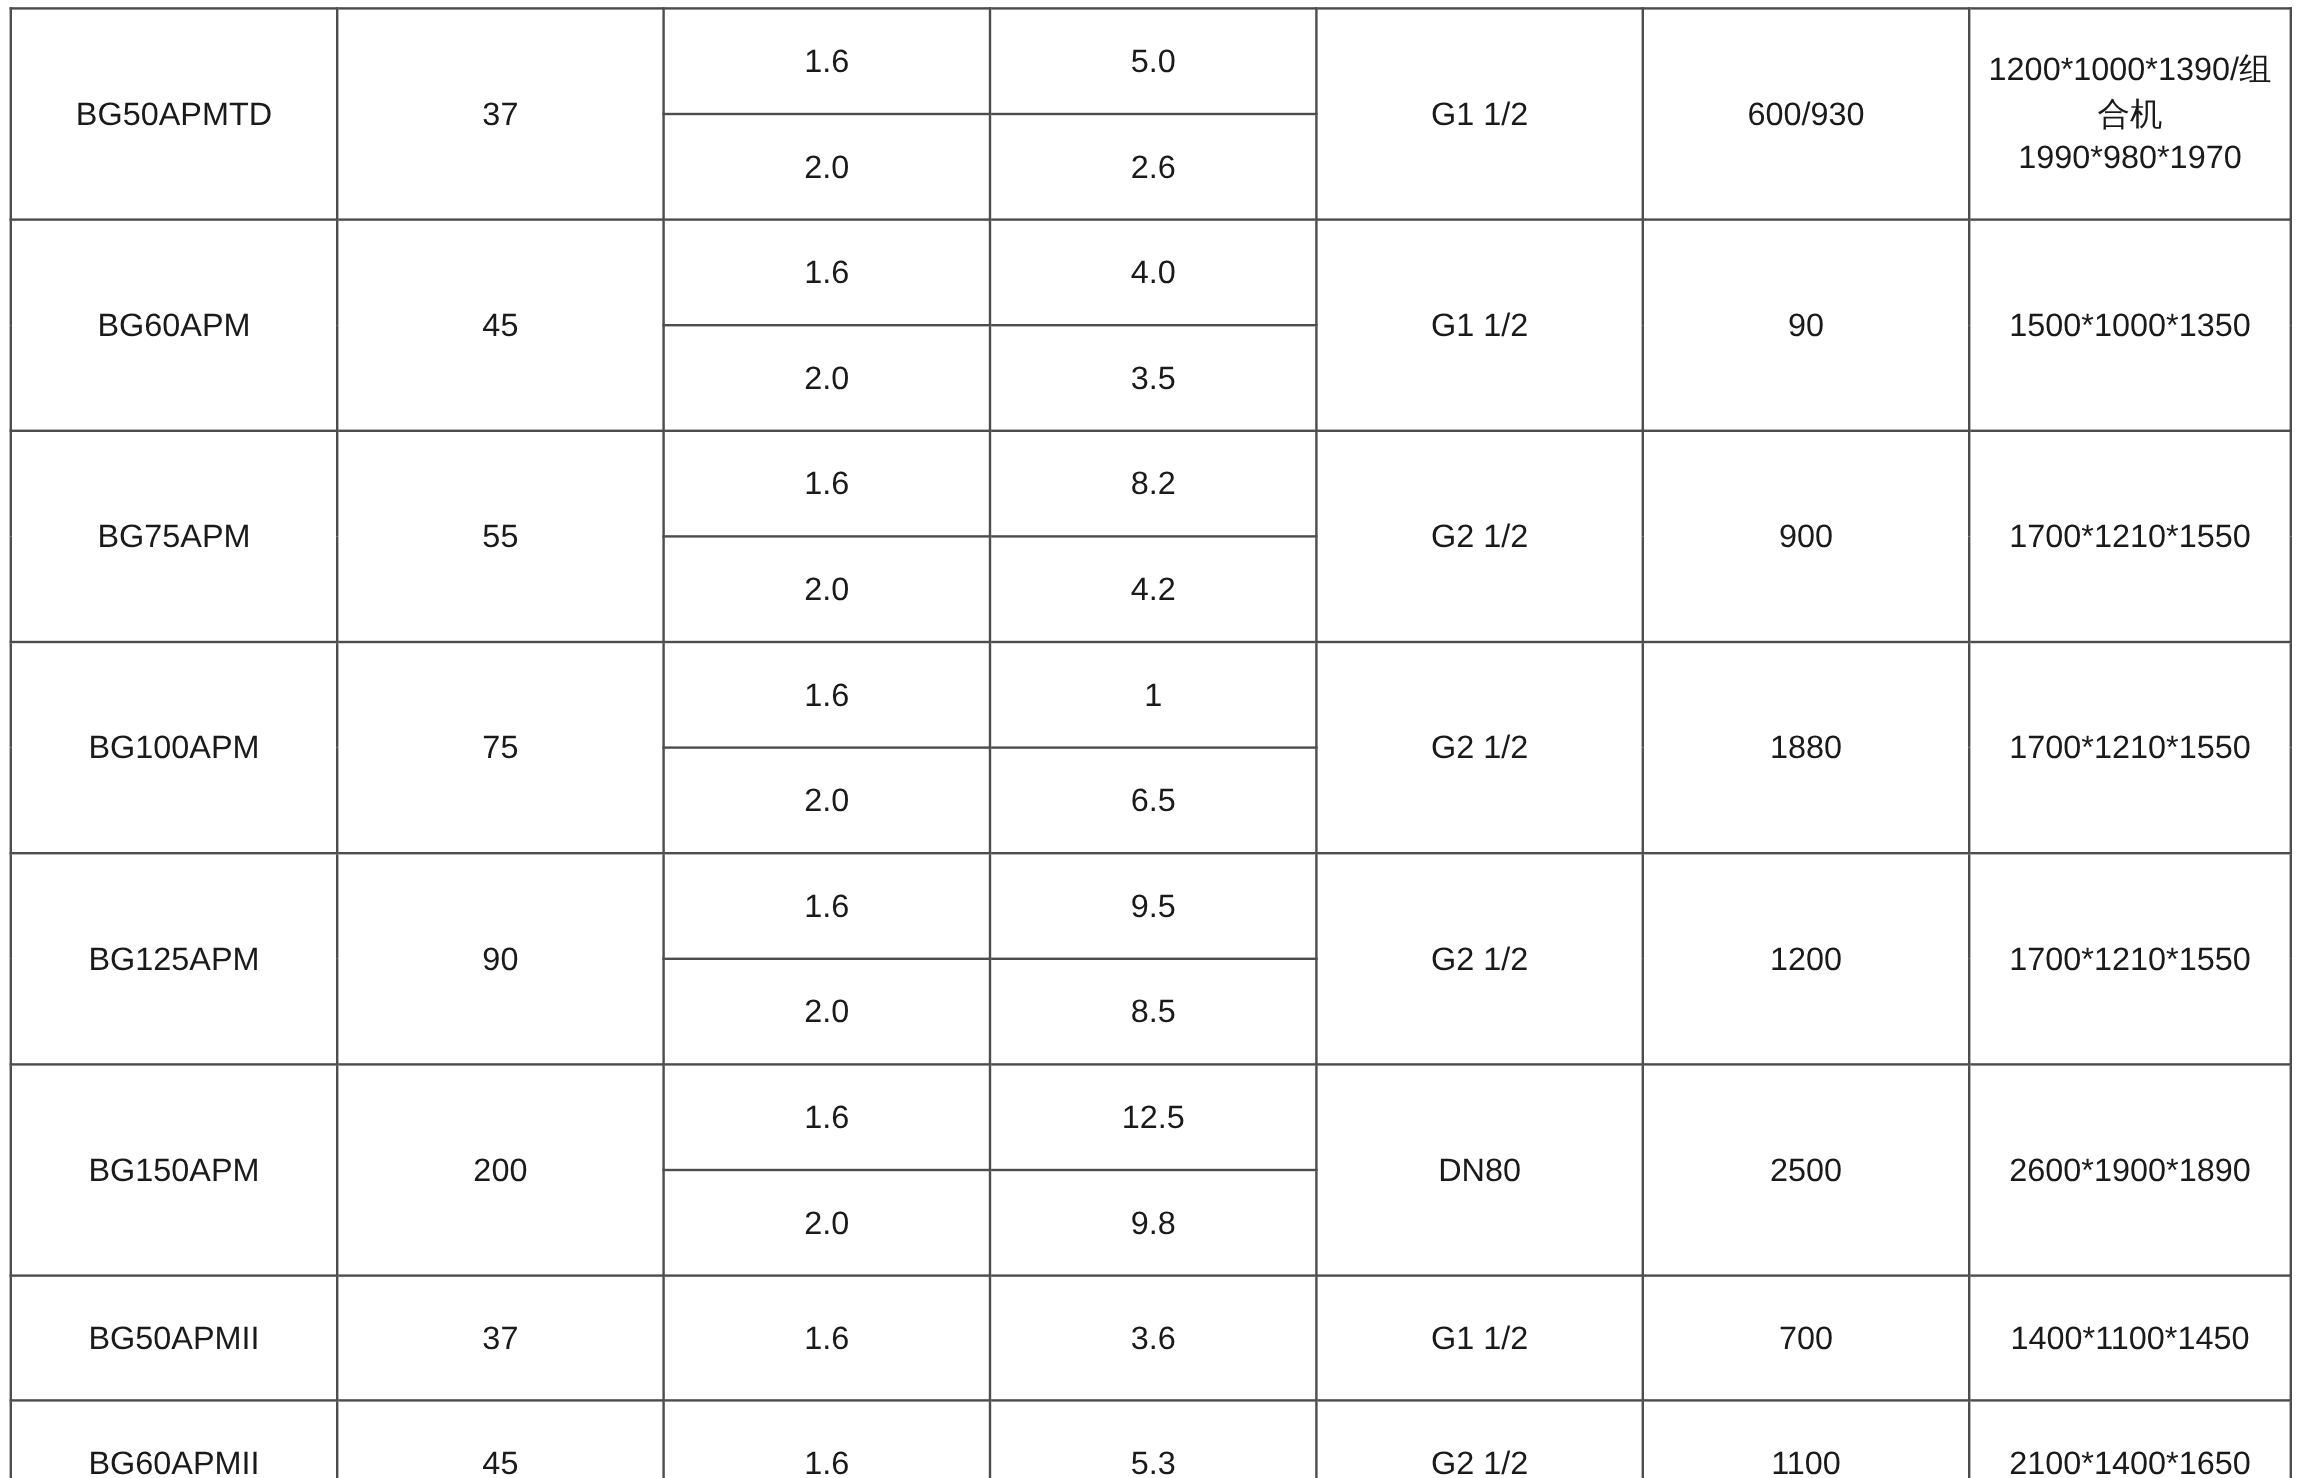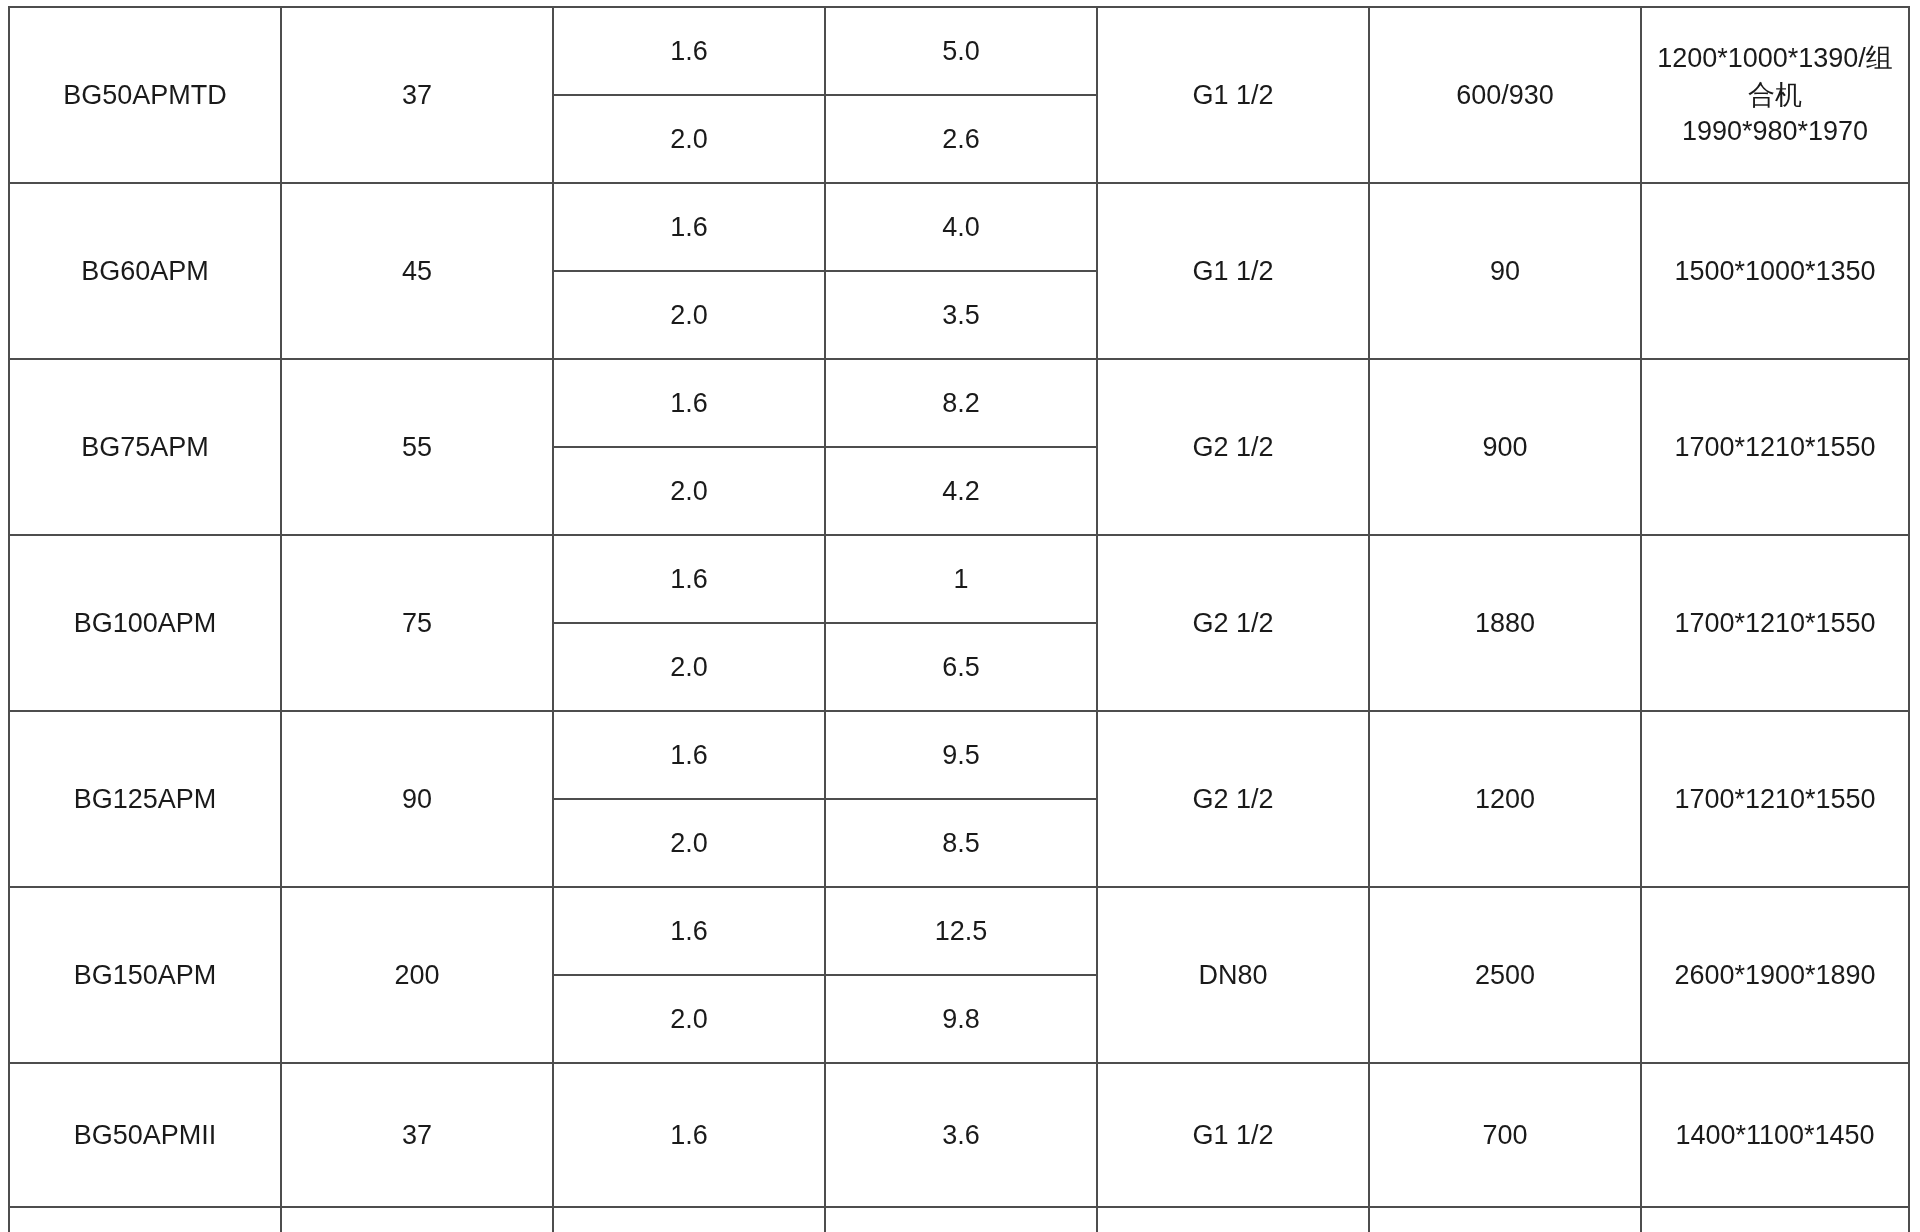--- a/index.html
+++ b/index.html
@@ -45,21 +45,21 @@
     border-top: 1px solid #8c8c8c;
   }
   .col-model   { width: 272px; }
   .col-power   { width: 272px; }
   .col-press   { width: 272px; }
   .col-flow    { width: 272px; }
   .col-port    { width: 272px; }
   .col-weight  { width: 272px; }
   .col-dims    { width: 268px; }
   .row-h-sub td  { height: 88px; }
-  .row-h-single td { height: 144px; }
+  .row-h-single td { height: 104px; }
   .dims-cell {
     font-size: 26px;
     line-height: 1.4;
   }
 </style>
 </head>
 <body>
 
 <div class="page">
   <table class="spec-table">

